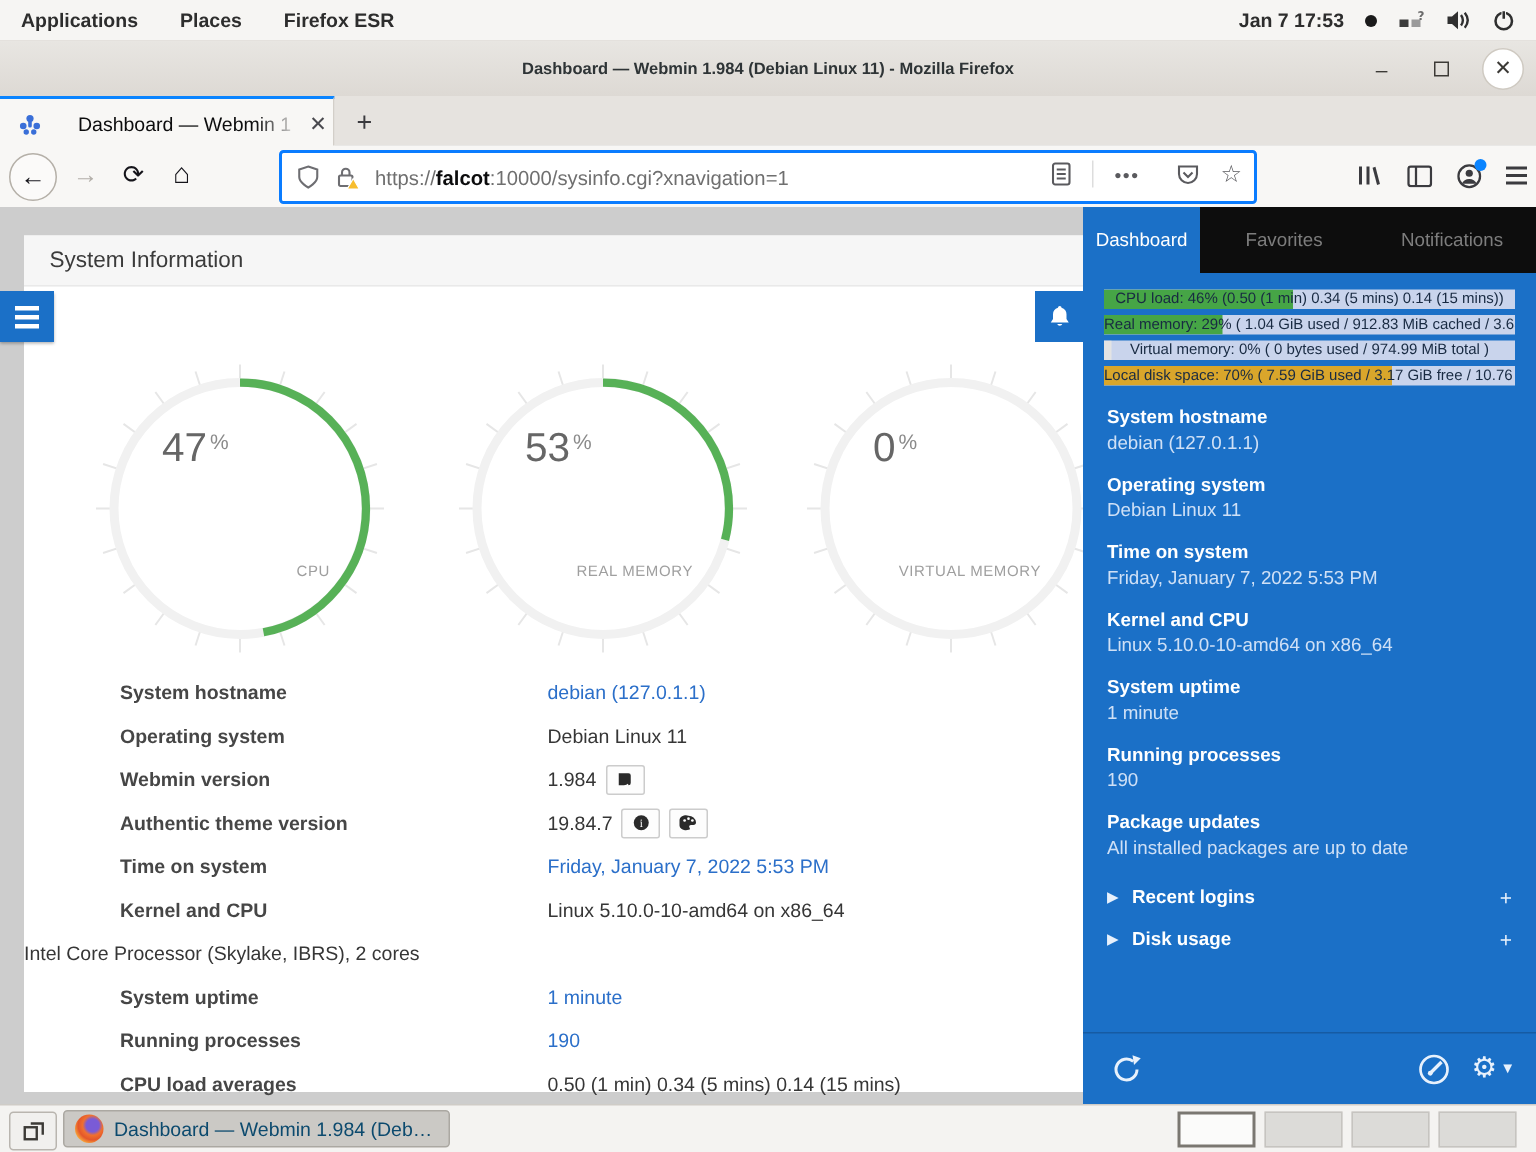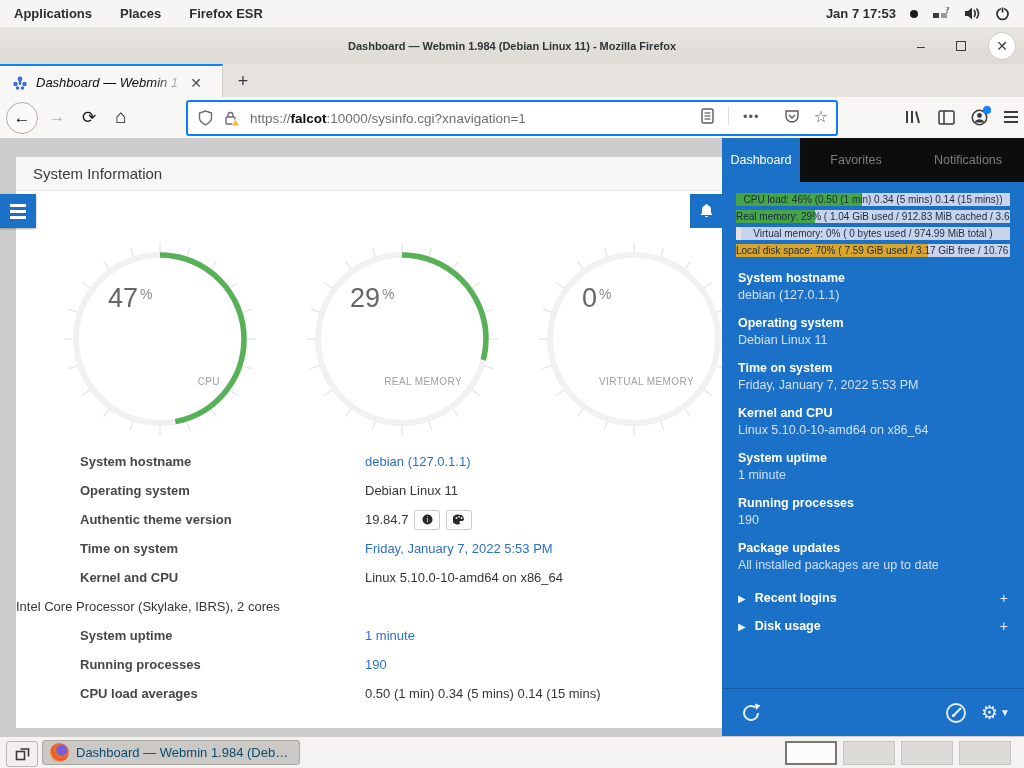--- a/index.html
+++ b/index.html
@@ -20,23 +20,23 @@
   #titlebar .wtitle{font-size:11px;font-weight:bold;color:#2e3436;}
   #winbtns{position:absolute;right:8px;top:0;height:37px;display:flex;align-items:center;gap:14px;}
   .wbtn{width:26px;height:26px;display:flex;align-items:center;justify-content:center;
     color:#3c3a36;font-size:14px;cursor:default;}
   .wbtn.close{background:#fff;border:1px solid #cfcac2;border-radius:50%;}
   .wbtn .maxsq{width:8px;height:8px;border:1.5px solid #3c3a36;}
   #tabbar{position:absolute;top:64px;left:0;width:1024px;height:33px;background:#e6e3df;}
   #tab-active{position:absolute;left:0;top:0;width:222px;height:33px;background:#f8f7f5;
     border-top:2px solid #0a84ff;border-right:1px solid #d3cfc9;display:flex;align-items:center;}
   #tab-active .favicon{margin-left:12px;}
-  #tab-active .tab-title{margin-left:8px;font-size:13px;color:#0c0c0d;white-space:nowrap;overflow:hidden;
+  #tab-active .tab-title{margin-left:24px;font-size:13px;color:#0c0c0d;white-space:nowrap;overflow:hidden;
     width:148px;-webkit-mask-image:linear-gradient(90deg,#000 80%,transparent);
-    mask-image:linear-gradient(90deg,#000 80%,transparent);font-style:italic;}
+    mask-image:linear-gradient(90deg,#000 80%,transparent);}
   .tab-close{margin-left:2px;color:#4a4a4f;font-size:14px;width:20px;text-align:center;cursor:default;}
   #newtab{position:absolute;left:230px;top:4px;width:26px;height:26px;display:flex;align-items:center;
     justify-content:center;font-size:18px;color:#3a3a3e;}
   #navbar{position:absolute;top:97px;left:0;width:1024px;height:41px;background:#f8f7f5;
     border-bottom:1px solid #ccc7c1;}
   .nav-ico{position:absolute;top:5px;width:30px;height:30px;display:flex;align-items:center;
     justify-content:center;font-size:17px;color:#15141a;}
   #nav-back{left:6px;border:1px solid #b5b0a8;border-radius:50%;background:#fbfaf9;}
   #nav-fwd{left:42px;color:#b4b0aa;}
   #nav-reload{left:74px;}
@@ -310,21 +310,21 @@
               <line x1="54.152750321187085" y1="36.896674438754104" x2="43.57261577992257" y2="22.33436854000506" stroke="#e6e6e6" stroke-width="1.3"></line>
               <line x1="75.89667443875409" y1="25.81759172897803" x2="70.33436854000503" y2="8.698574435665265" stroke="#e6e6e6" stroke-width="1.3"></line>
               <line x1="99.99999999999999" y1="22" x2="99.99999999999999" y2="4" stroke="#e6e6e6" stroke-width="1.3"></line>
               <line x1="124.10332556124588" y1="25.817591728978016" x2="129.66563145999493" y2="8.69857443566525" stroke="#e6e6e6" stroke-width="1.3"></line>
               <line x1="145.8472496788129" y1="36.89667443875409" x2="156.42738422007739" y2="22.33436854000503" stroke="#e6e6e6" stroke-width="1.3"></line>
               <line x1="163.1033255612459" y1="54.15275032118708" x2="177.66563145999493" y2="43.57261577992256" stroke="#e6e6e6" stroke-width="1.3"></line>
               <line x1="174.18240827102198" y1="75.89667443875408" x2="191.30142556433475" y2="70.33436854000502" stroke="#e6e6e6" stroke-width="1.3"></line>
               <circle cx="100" cy="100" r="84" fill="#fff" stroke="#f1f1f1" stroke-width="6"></circle>
               <circle cx="100" cy="100" r="84" fill="none" stroke="#57b157" stroke-width="5.5" stroke-dasharray="153.05839408289475 527.7875658030853" transform="rotate(-90 100 100)"></circle>
             </svg>
-          <div class="gpct"><span>29</span><span class="sign">%</span></div>
+          <div class="gpct"><span>53</span><span class="sign">%</span></div>
           <div class="glabel">REAL MEMORY</div>
         </div>
         <div class="gauge" style="left:518px;">
           <svg width="200" height="200" viewBox="0 0 200 200">
               <line x1="178" y1="100" x2="196" y2="100" stroke="#e6e6e6" stroke-width="1.3"></line>
               <line x1="174.18240827102198" y1="124.1033255612459" x2="191.30142556433475" y2="129.66563145999496" stroke="#e6e6e6" stroke-width="1.3"></line>
               <line x1="163.1033255612459" y1="145.84724967881291" x2="177.66563145999496" y2="156.4273842200774" stroke="#e6e6e6" stroke-width="1.3"></line>
               <line x1="145.84724967881291" y1="163.1033255612459" x2="156.4273842200774" y2="177.66563145999496" stroke="#e6e6e6" stroke-width="1.3"></line>
               <line x1="124.1033255612459" y1="174.18240827102198" x2="129.66563145999496" y2="191.30142556433475" stroke="#e6e6e6" stroke-width="1.3"></line>
               <line x1="100" y1="178" x2="100" y2="196" stroke="#e6e6e6" stroke-width="1.3"></line>
@@ -351,20 +351,31 @@
         <div id="info-table">
           <div class="trow">
               <span class="tl">System hostname</span>
               <span class="tv lnk">debian (127.0.1.1)</span>
             </div>
           <div class="trow">
               <span class="tl">Operating system</span>
               <span class="tv">Debian Linux 11</span>
             </div>
           <div class="trow">
+              <span class="tl">Webmin version</span>
+              <span class="tv">
+                <span>1.984</span>
+            <span class="mini-btn">
+                  <svg width="11" height="11" viewBox="0 0 11 11">
+                    <path d="M1.5 1.5 h3.5 a1.5 1.5 0 0 1 0 8 h-3.5 Z M5 1.5 h3 a1.5 1.5 0 0 1 1.5 1.5 v5 a1.5 1.5 0 0 1 -1.5 1.5" fill="#2a2a2a"></path>
+                  </svg>
+                </span>
+              </span>
+            </div>
+          <div class="trow">
               <span class="tl">Authentic theme version</span>
               <span class="tv">
                 <span>19.84.7</span>
             <span class="mini-btn">
                   <svg width="11" height="11" viewBox="0 0 11 11">
                     <circle cx="5.5" cy="5.5" r="5" fill="#2a2a2a"></circle>
                     <text x="5.5" y="8.2" text-anchor="middle" font-size="7.5" fill="#fff" font-family="Liberation Serif">i</text>
                   </svg>
                 </span>
             <span class="mini-btn">

